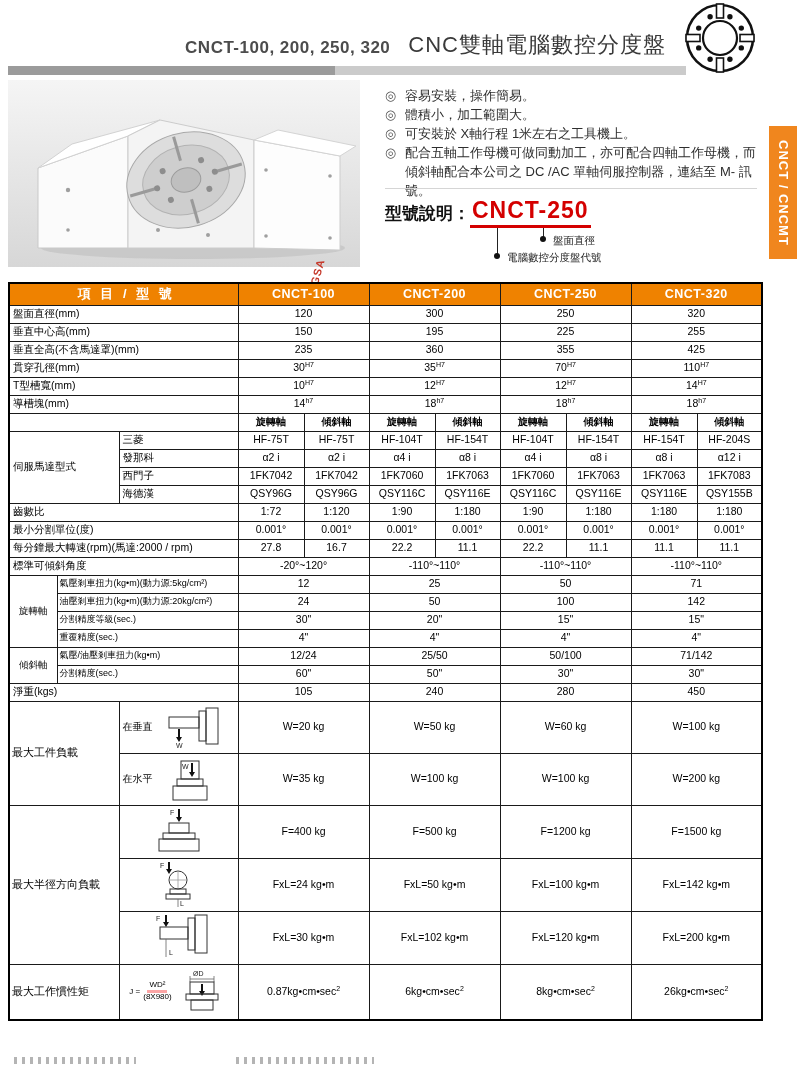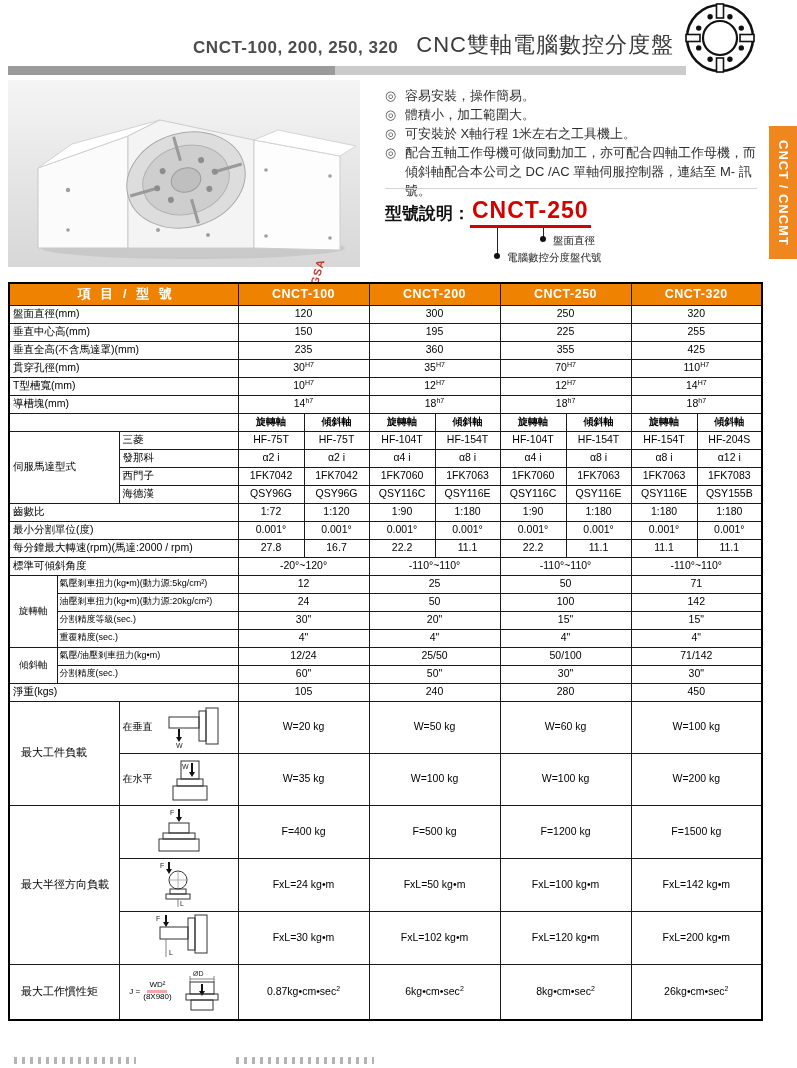--- a/index.html
+++ b/index.html
@@ -1,19 +1,19 @@
 <!DOCTYPE html>
 <html style="--orange: #EF8200; --tab-orange: #F0861E; --red: #D40000; --bar-dark: #9B9B9B; --bar-light: #CBCBCB;"><head>
 <meta charset="utf-8">
 <style>
   html,body{margin:0;padding:0;background:#fff;}
   .page{position:relative;width:797px;height:1068px;background:#fff;overflow:hidden;
         font-family:"Liberation Sans",sans-serif;color:#000;}
   
-  .title{position:absolute;top:30px;left:16px;width:658px;display:flex;justify-content:flex-end;
+  .title{position:absolute;top:30px;left:8px;width:658px;display:flex;justify-content:flex-end;
          align-items:flex-end;gap:18px;}
   .title .models{font-size:17px;font-weight:bold;color:#4c4c4c;letter-spacing:0.5px;padding-bottom:2px;}
   .title .product{font-size:22px;color:#3a3a3a;letter-spacing:1px;}
   .bar{position:absolute;top:66px;left:8px;width:678px;height:9px;background:var(--bar-light);}
   .bar .dark{position:absolute;left:0;top:0;height:100%;width:327px;background:var(--bar-dark);}
   .logo{position:absolute;top:2px;left:683px;width:74px;height:72px;}
   
   .photo{position:absolute;top:80px;left:8px;width:352px;height:187px;}
   .gsa{position:absolute;left:296px;top:186px;color:#c5392b;font-size:11px;font-weight:bold;
        transform:rotate(-75deg);letter-spacing:1px;}
@@ -39,21 +39,21 @@
   .spec-wrap{position:absolute;top:282px;left:8px;}
   table{border-collapse:collapse;table-layout:fixed;width:753px;border:2px solid #000;}
   td{border:1px solid #1a1a1a;font-size:10.5px;text-align:center;vertical-align:middle;
      padding:0 1px;line-height:1.05;overflow:hidden;}
   td.hlbl{background:var(--orange);color:#fff;text-align:center;font-weight:bold;font-size:13px;
           letter-spacing:3px;padding-left:6px;}
   td.hcol{background:var(--orange);color:#fff;font-weight:bold;font-size:12.5px;letter-spacing:0.5px;}
   td.lbl{text-align:left;padding-left:3px;font-size:10.5px;}
   td.sub{text-align:left;padding-left:2px;font-size:9px;}
   td.grp{font-size:9.5px;padding:0;}
-  td.grpl{text-align:left;font-size:11px;padding-left:11px;}
+  td.grpl{text-align:left;font-size:11px;padding-left:2px;}
   td.axis{font-weight:bold;font-size:10px;}
   td sup{font-size:7px;line-height:0;vertical-align:super;}
   td.diag .inner{display:flex;align-items:center;justify-content:flex-start;gap:2px;height:100%;}
   td.diag.c .inner{justify-content:center;}
   td.diag .dcap{font-size:10px;white-space:nowrap;padding-left:2px;}
   .diagram svg{display:block;}
   .formula{display:inline-flex;align-items:center;gap:3px;font-size:8px;}
   .ffrac{display:inline-flex;flex-direction:column;align-items:center;line-height:1.1;}
   .fnum{border-bottom:3px solid #fca5a5;padding:0 2px;}
   

